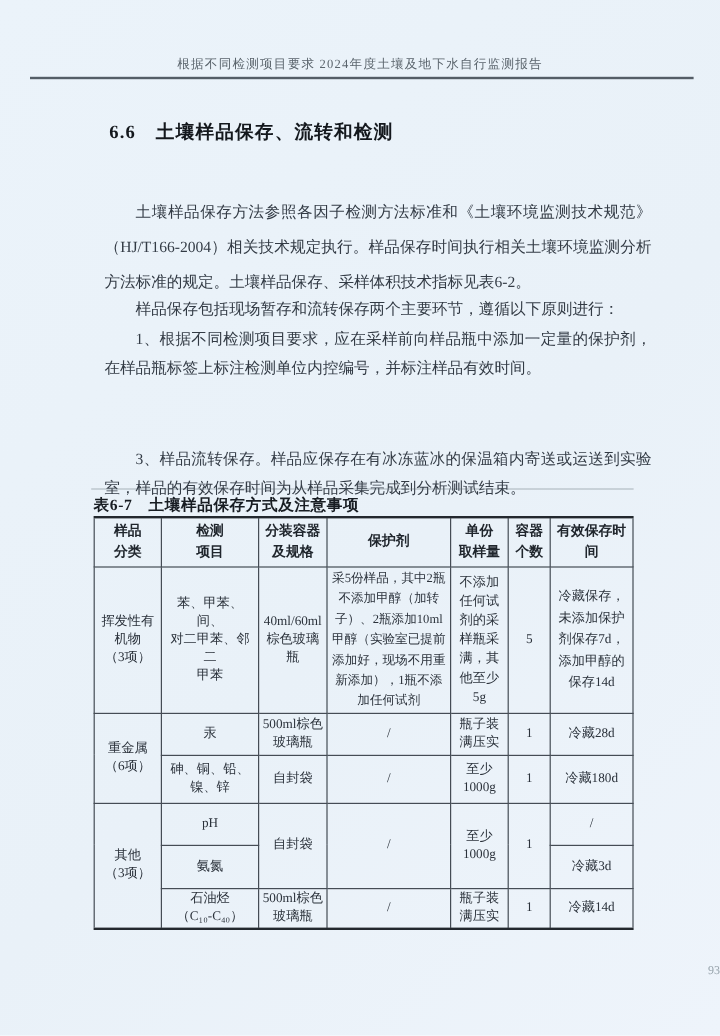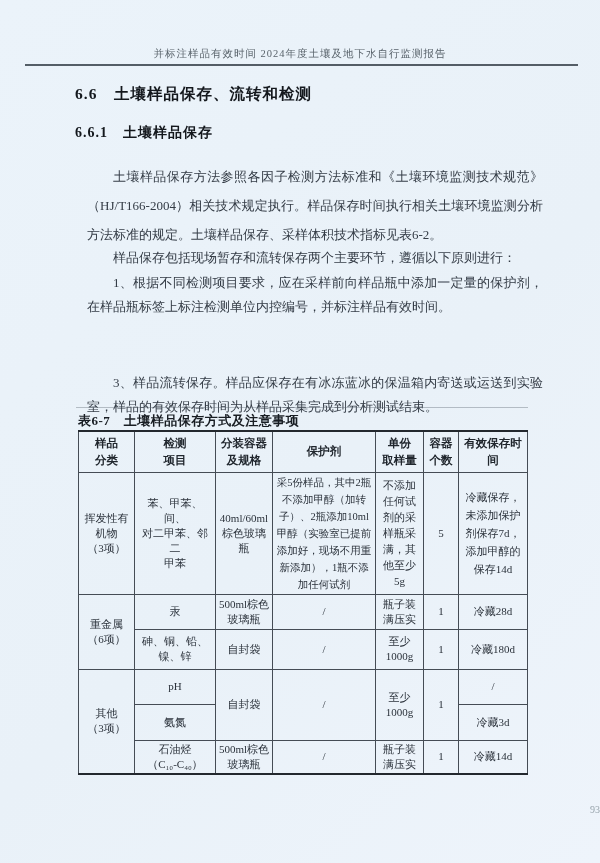--- a/index.html
+++ b/index.html
@@ -14,21 +14,21 @@
   .running-header{
     position:absolute;top:47px;left:0;right:0;
     text-align:center;font-size:10.5px;color:#5a646c;
     letter-spacing:1px;
   }
   .header-rule{
     position:absolute;top:64px;left:25px;width:553px;height:2px;
     background:#3a434c;opacity:.85;
   }
   .h1{
-    position:absolute;top:84px;left:75px;margin:0;
+    position:absolute;top:84px;left:75px;margin:16px;
     font-size:15.5px;font-weight:bold;color:#14181d;
     letter-spacing:1px;
   }
   .h2{
     position:absolute;top:124px;left:75px;margin:0;
     font-size:14px;font-weight:bold;color:#14181d;
     letter-spacing:1px;
   }
   .body-par{
     position:absolute;left:75px;width:456px;margin:12px;
@@ -75,25 +75,24 @@
   .page-number{
     position:absolute;top:804px;left:0;right:0;
     text-align:right;font-size:10px;color:#97a3ab;
   }
 </style>
 </head>
 <body>
 
 <div class="page">
 
-  <div class="running-header">并标注样品有效时间 2024年度土壤及地下水自行监测报告</div>
+  <div class="running-header">根据不同检测项目要求 2024年度土壤及地下水自行监测报告</div>
   <div class="header-rule"></div>
 
   <h1 class="h1">6.6　土壤样品保存、流转和检测</h1>
-  <h2 class="h2">6.6.1　土壤样品保存</h2>
 
   <p class="body-par p1">土壤样品保存方法参照各因子检测方法标准和《土壤环境监测技术规范》（HJ/T166-2004）相关技术规定执行。样品保存时间执行相关土壤环境监测分析方法标准的规定。土壤样品保存、采样体积技术指标见表6-2。</p>
   <p class="body-par p2">样品保存包括现场暂存和流转保存两个主要环节，遵循以下原则进行：</p>
   <p class="body-par p3">1、根据不同检测项目要求，应在采样前向样品瓶中添加一定量的保护剂，在样品瓶标签上标注检测单位内控编号，并标注样品有效时间。</p>
   <p class="body-par p5">3、样品流转保存。样品应保存在有冰冻蓝冰的保温箱内寄送或运送到实验室，样品的有效保存时间为从样品采集完成到分析测试结束。</p>
 
   <div class="pre-table-rule"></div>
   <div class="table-title">表6-7　土壤样品保存方式及注意事项</div>
 
   <table class="sample">

